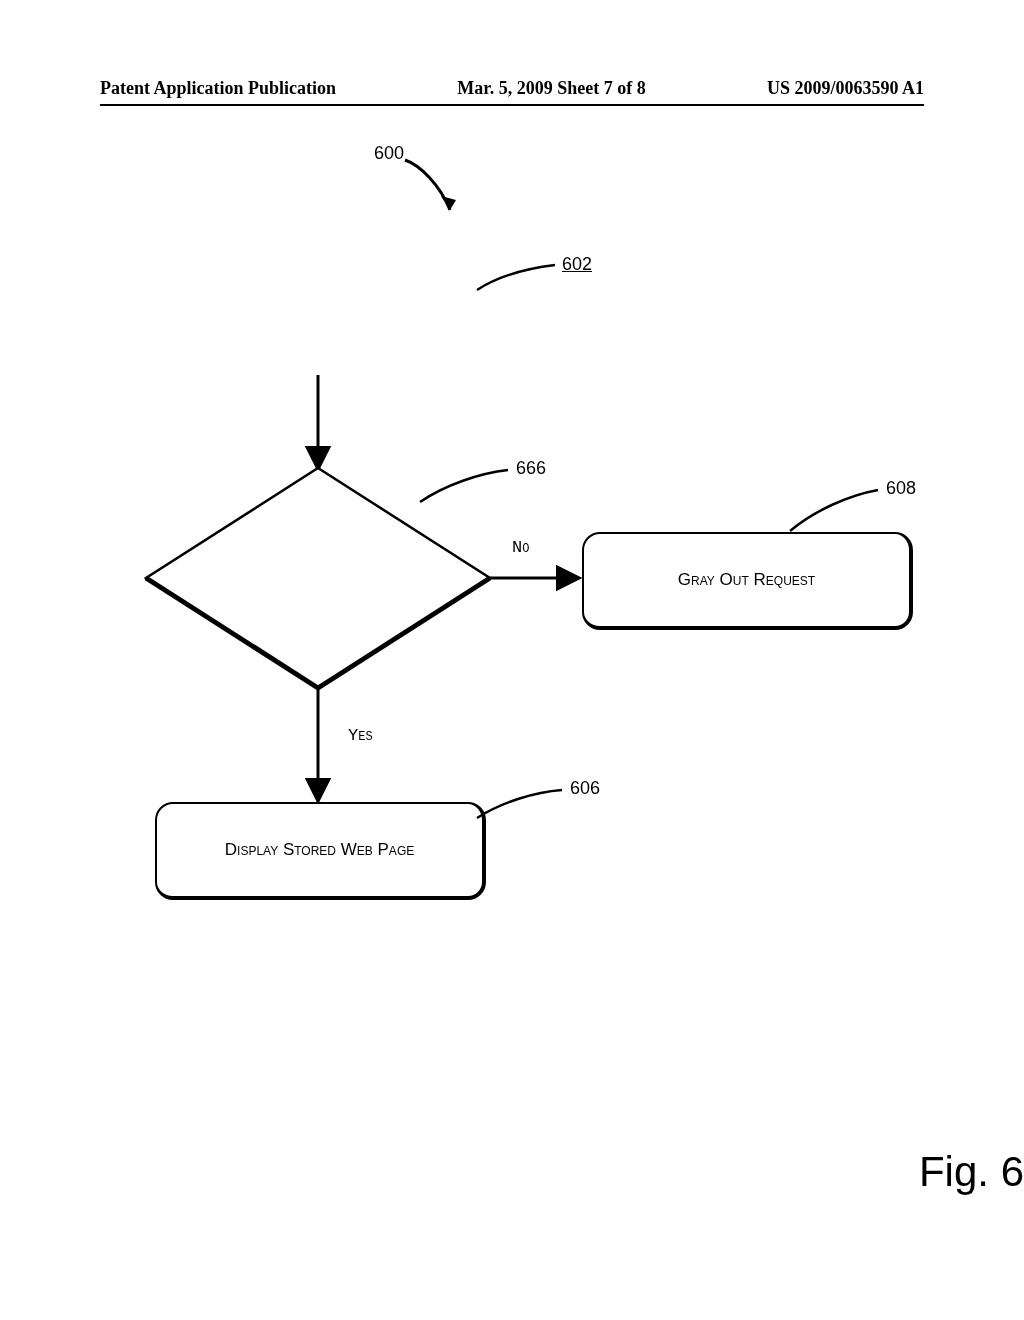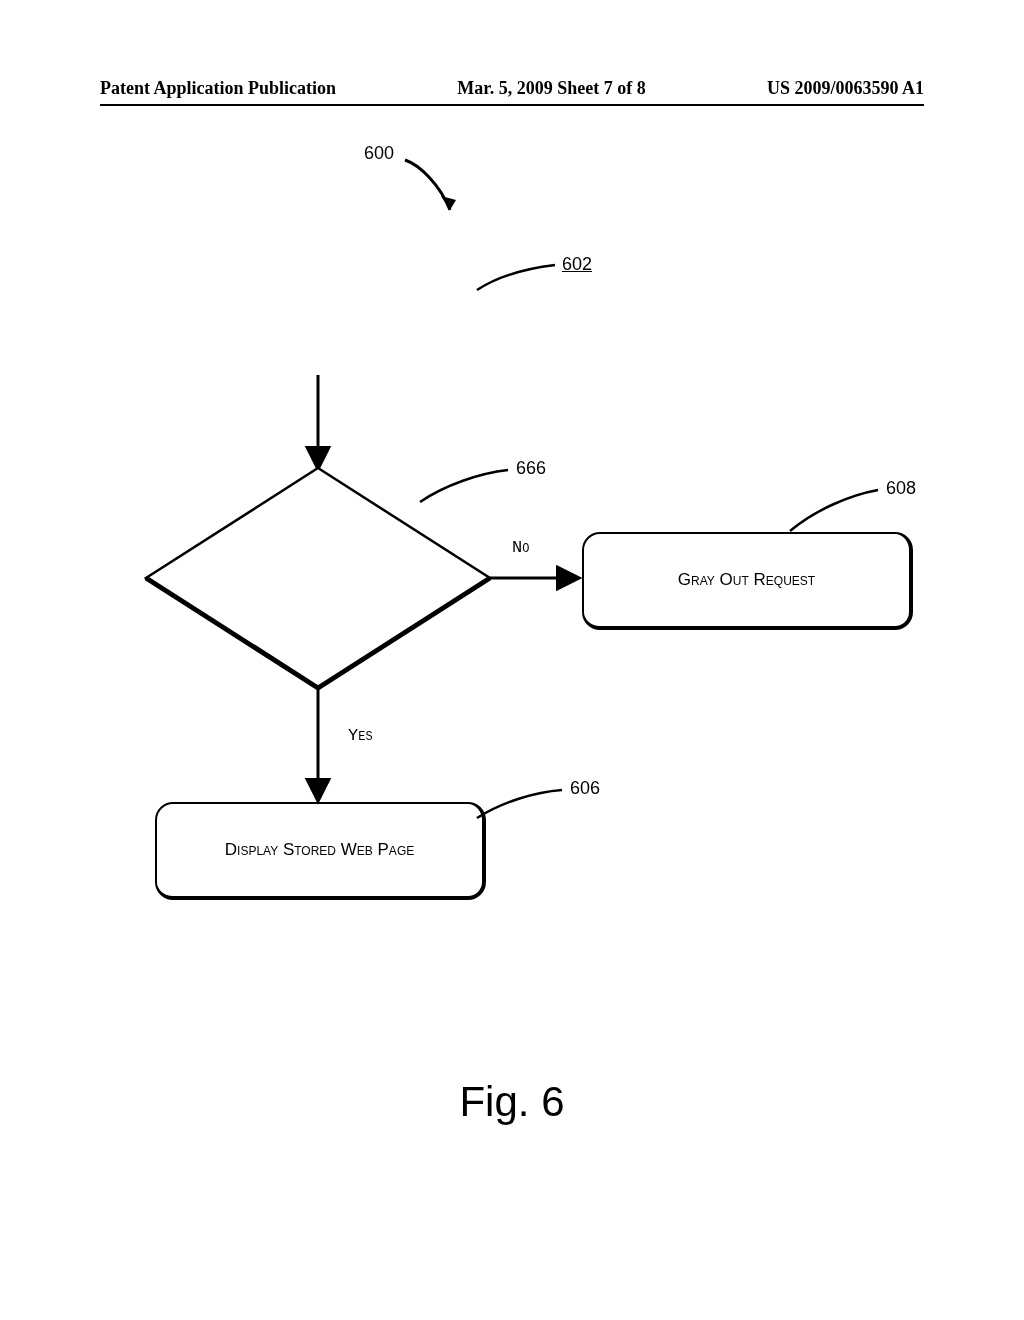--- a/index.html
+++ b/index.html
@@ -121,34 +121,34 @@
       <path d="M 790 531 C 815 510, 850 495, 878 490" fill="none" stroke="#000" stroke-width="2.5"></path>
     </g>
 
     <line x1="318" y1="688" x2="318" y2="800" stroke="#000" stroke-width="3" marker-end="url(#arrow)"></line>
 
     <g>
       <path d="M 477 818 C 502 802, 535 792, 562 790" fill="none" stroke="#000" stroke-width="2.5"></path>
     </g>
   </svg>
 
-  <div class="label" style="left:364px; top:143px;">600</div>
+  <div class="label" style="left:374px; top:143px;">600</div>
   <div class="label" style="left:562px; top:254px;text-decoration:underline;">602</div>
   <div class="label" style="left:516px; top:458px;">666</div>
   <div class="label" style="left:570px; top:778px;">606</div>
   <div class="label" style="left:886px; top:478px;">608</div>
 
   <div class="edge-label small-caps" style="left:512px; top:538px;">No</div>
   <div class="edge-label small-caps" style="left:348px; top:726px;">Yes</div>
 
 
 
   <div class="box" style="left:582px; top:532px; width:325px; height:92px;">
     <span class="small-caps">Gray Out Request</span>
   </div>
 
   <div class="box" style="left:155px; top:802px; width:325px; height:92px;">
     <span class="small-caps">Display Stored Web Page</span>
   </div>
 
-  <div class="fig-caption" style="top:1078px;">Fig. 6</div>
+  <div class="fig-caption" style="top:1148px;text-align:right;">Fig. 6</div>
 
 </div>
 
 </body></html>

